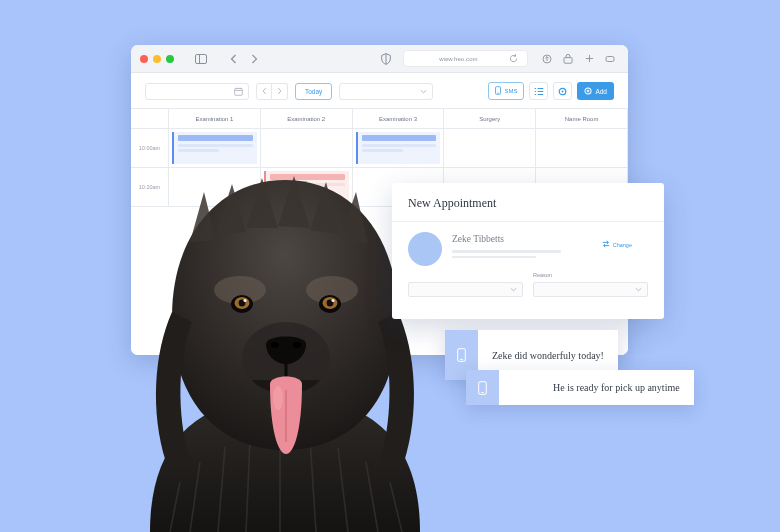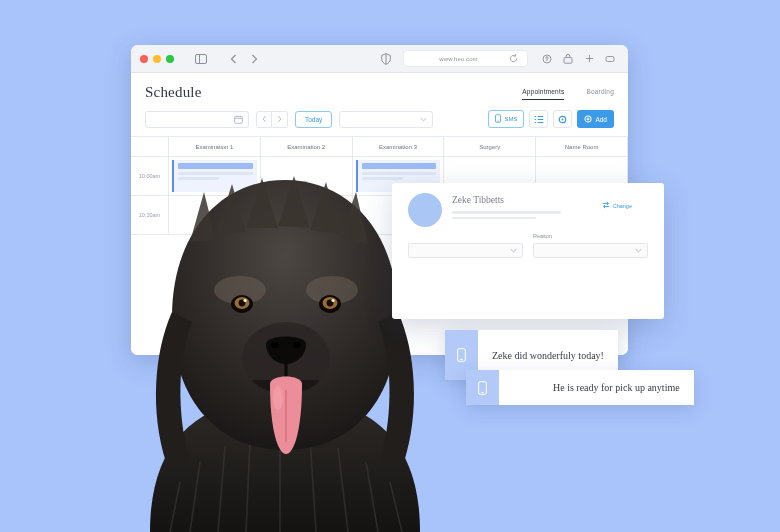--- a/index.html
+++ b/index.html
@@ -386,27 +386,20 @@
       <span class="chrome-icon">
         <svg width="10" height="10" viewBox="0 0 10 10" fill="none" stroke="currentColor" stroke-width="0.9">
             <rect x="1" y="2.5" width="8" height="5" rx="1.6"></rect>
           </svg>
       </span>
     </div>
   </div>
 
   <div class="app-body">
 
-    <div class="app-header">
-      <div class="page-title">Schedule</div>
-      <div class="tabs">
-        <div class="tab active">Appointments</div>
-        <div class="tab">Boarding</div>
-      </div>
-    </div>
 
     <div class="toolbar">
       <div class="toolbar-left">
         <div class="date-input">
           <span class="cal-icon">
             <svg width="9" height="9" viewBox="0 0 10 10" fill="none" stroke="currentColor" stroke-width="0.9">
                 <rect x="0.8" y="1.6" width="8.4" height="7.6" rx="1"></rect>
                 <path d="M0.8 3.8 H9.2 M3 0.8 V2.4 M7 0.8 V2.4"></path>
               </svg>
           </span>
@@ -584,20 +577,23 @@
 
   <path d="M150 222 C150 212 182 212 182 222 C182 268 174 292 166 292 C158 292 150 268 150 222 Z" fill="#ec8d9a"></path>
   <path d="M166 228 L166 280" stroke="#d9747f" stroke-width="2" opacity="0.8"></path>
   <ellipse cx="158" cy="236" rx="5" ry="12" fill="#f5a7b2" opacity="0.55"></ellipse>
 
   <path d="M52 150 C34 190 30 250 46 300 L70 300 C56 250 58 195 72 160 Z" fill="#211e1c"></path>
   <path d="M278 150 C296 190 300 250 284 300 L260 300 C274 250 272 195 258 160 Z" fill="#211e1c"></path>
 </svg>
 
 <div class="dialog">
+  <div class="dialog-header">
+    <div class="dialog-title">New Appointment</div>
+  </div>
 
   <div class="dialog-body">
     <div class="patient-row">
       <div class="avatar"></div>
       <div class="patient-info">
         <div class="patient-name">Zeke Tibbetts</div>
         <div class="skel w1"></div>
         <div class="skel w2"></div>
       </div>
       <div class="change-link">

